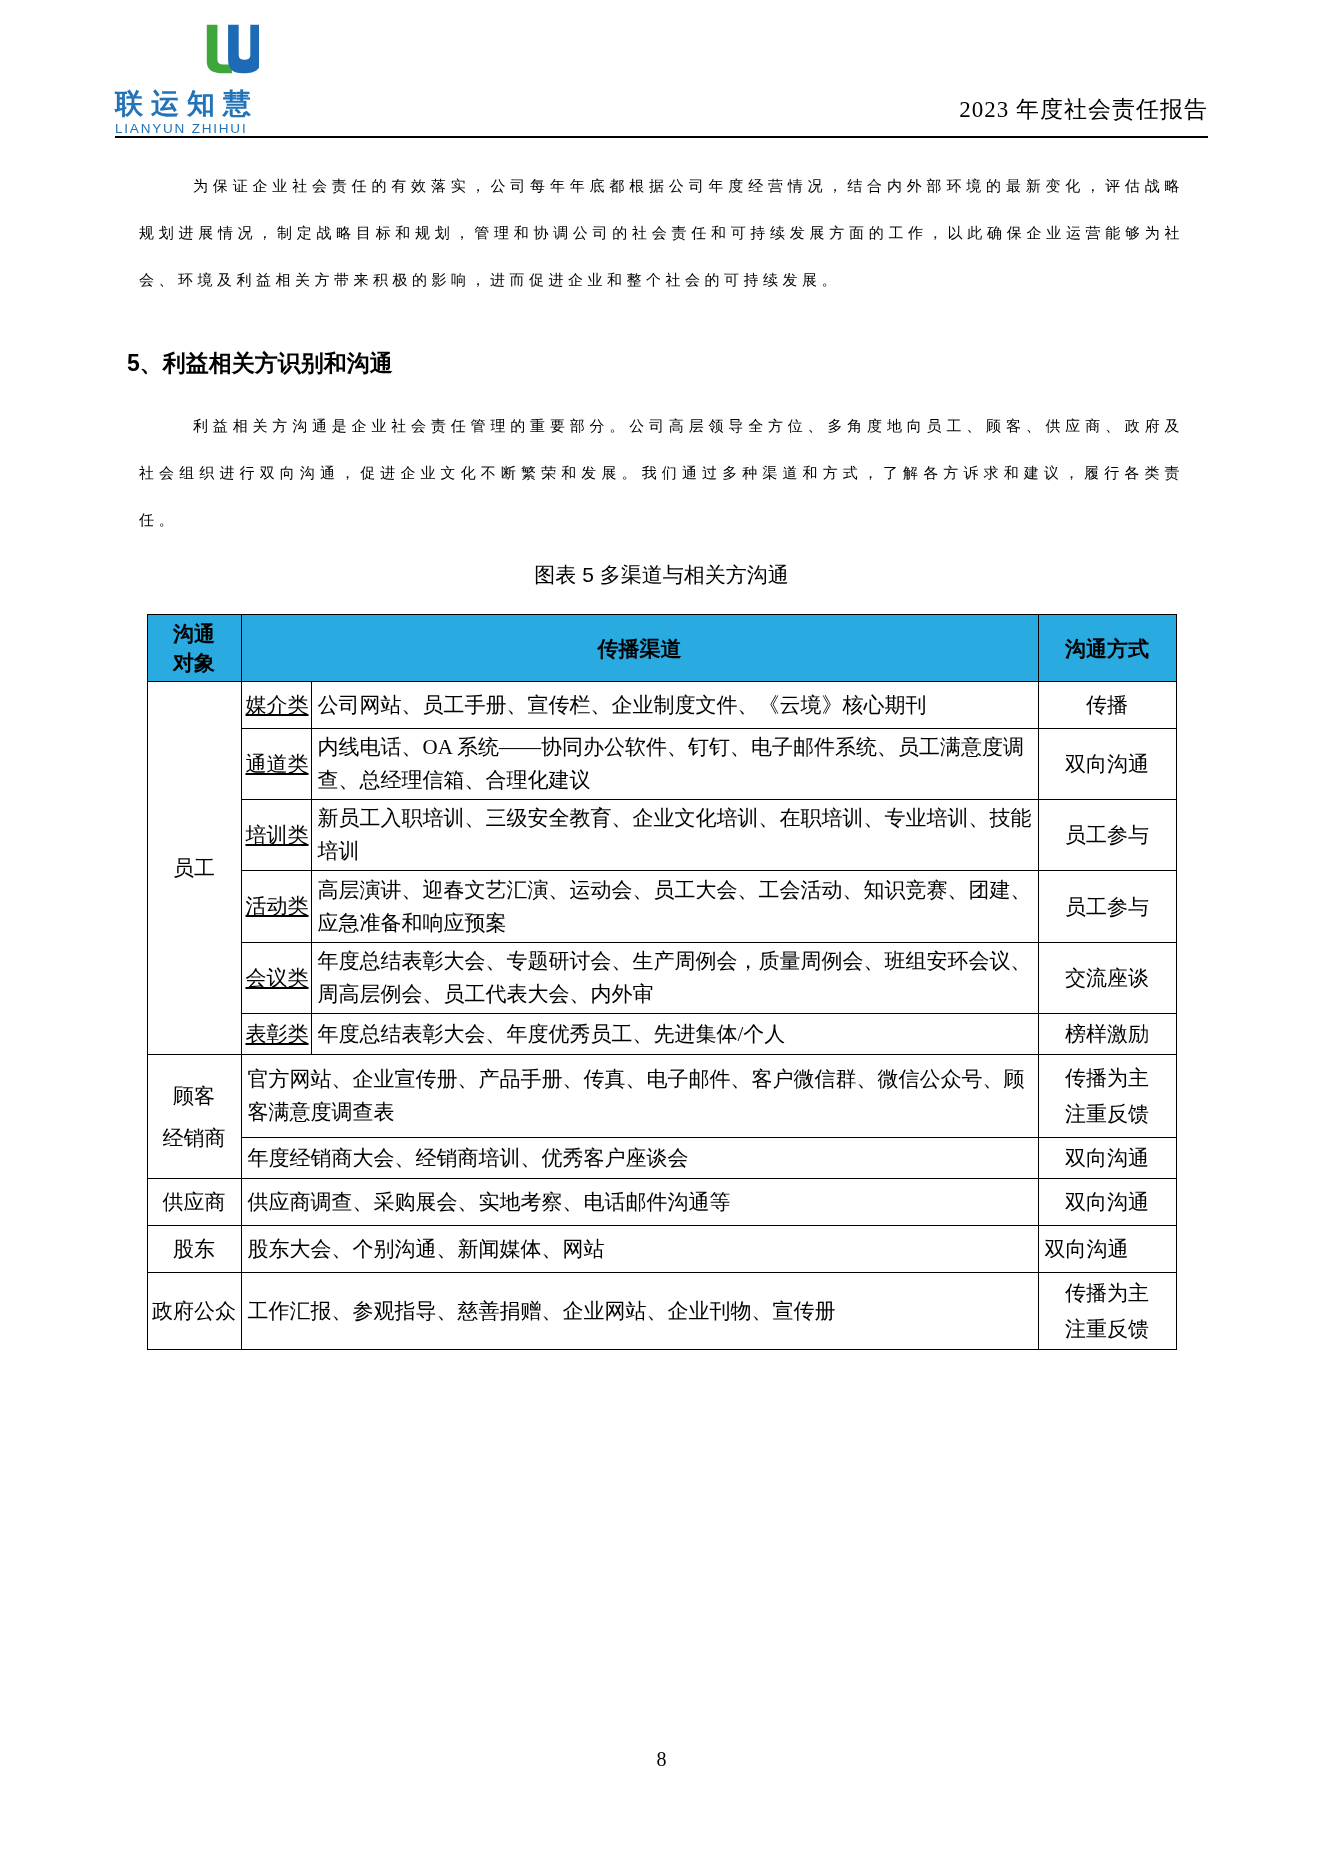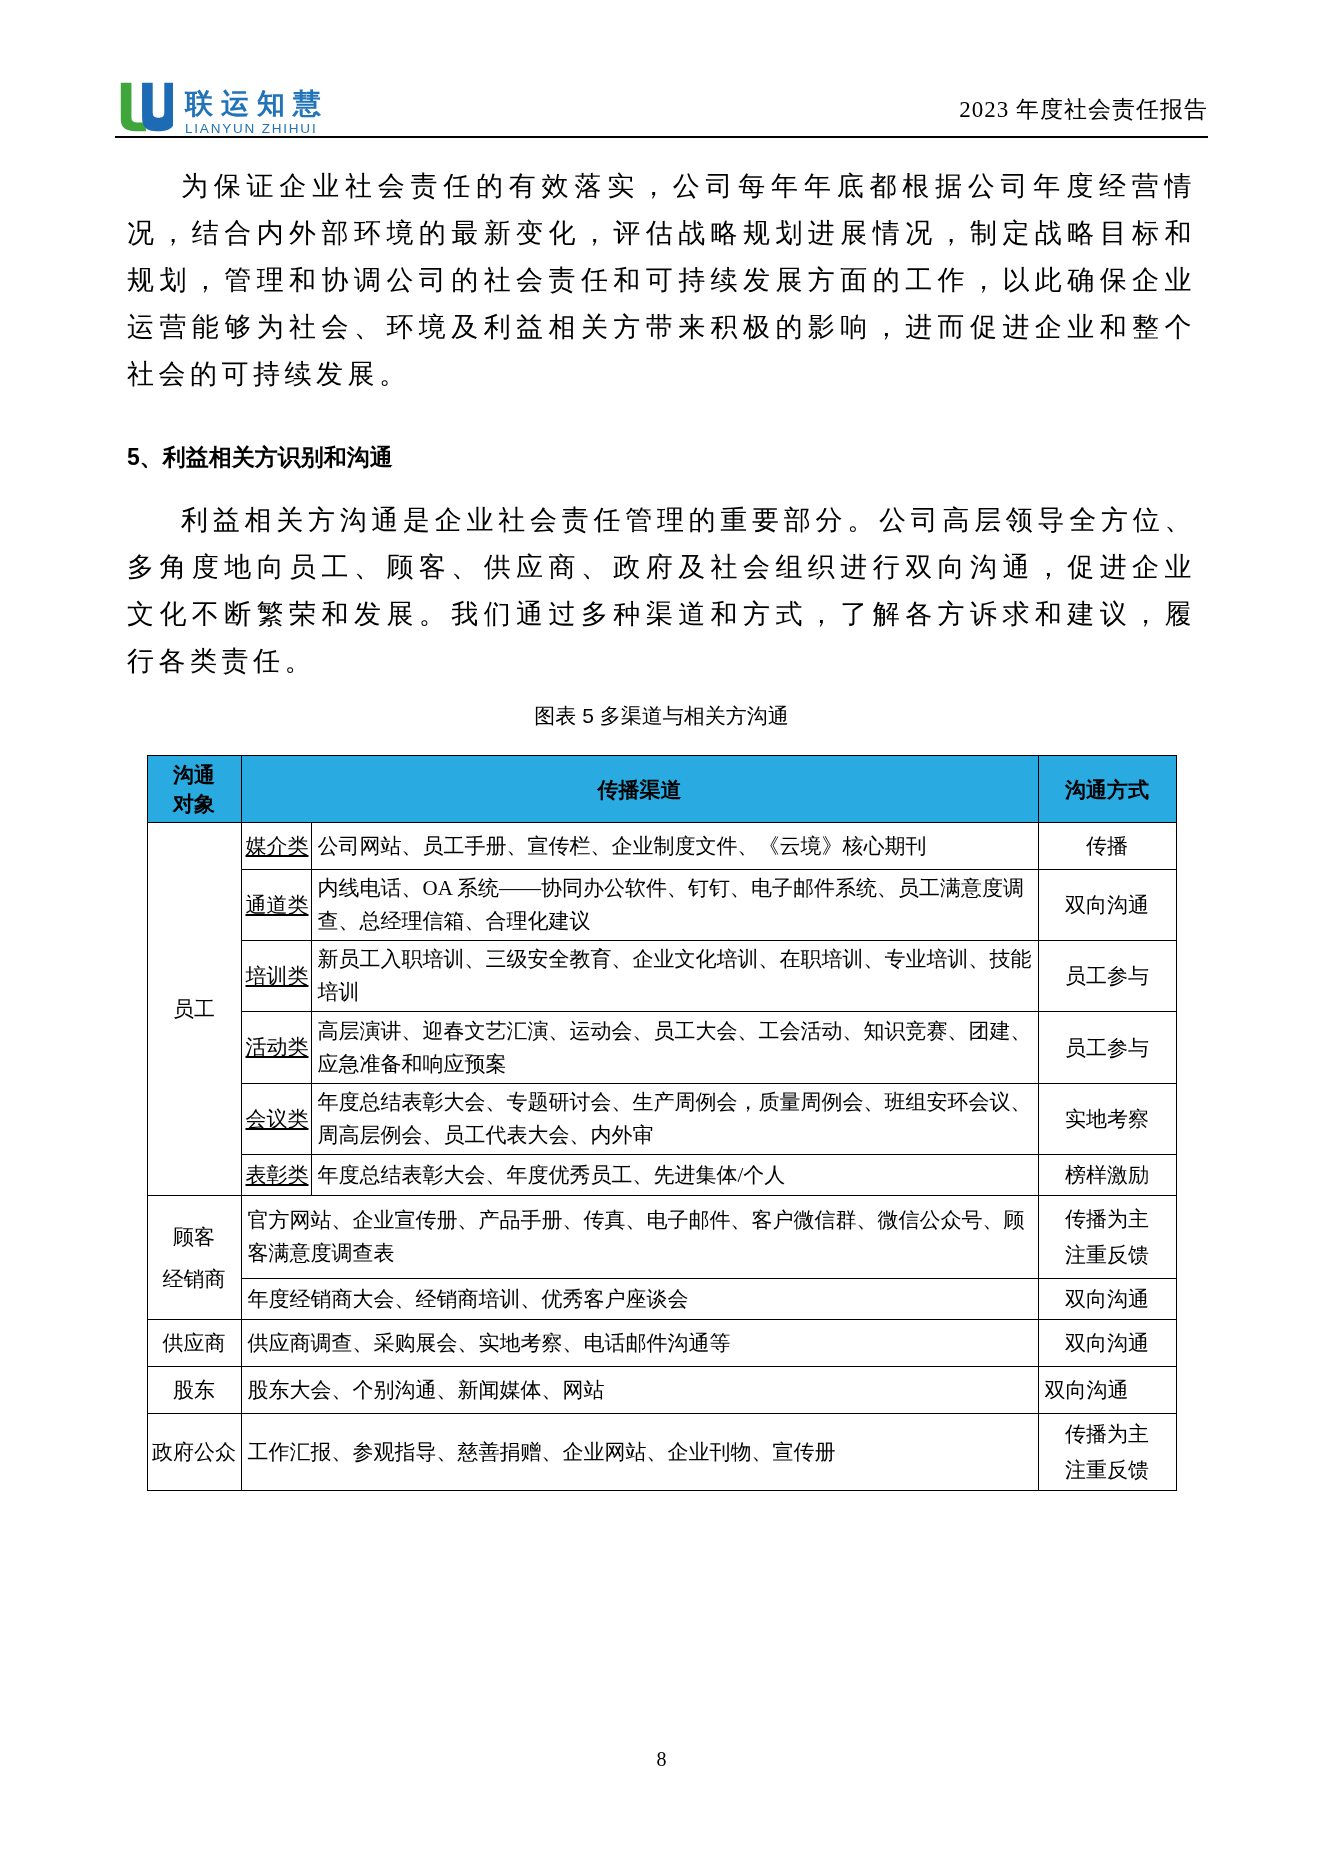--- a/index.html
+++ b/index.html
@@ -6,41 +6,41 @@
   .page {
     width:1323px; height:1871px; margin:0 auto; background:#fff;
     box-sizing:border-box; padding:0 115px; position:relative;
     font-family:"Liberation Serif", serif; color:#000;
   }
   
   .header {
     display:flex; justify-content:space-between; align-items:flex-end;
     padding-top:70px; height:66px; border-bottom:2px solid #000;
   }
-  .logo { display:flex; align-items:flex-end; gap:12px; }
+  .logo { display:flex; align-items:flex-end; gap:12px;flex-direction:column; }
   .logo-mark { display:block; }
   .logo-text { display:flex; flex-direction:column; padding-bottom:1px; }
   .logo-zh {
     font-family:"Liberation Sans", sans-serif; font-weight:bold;
     color:var(--brand-blue,#2273B8); font-size:28px; letter-spacing:8px; line-height:1;
   }
   .logo-en {
     font-family:"Liberation Sans", sans-serif; color:var(--brand-blue,#2273B8);
     font-size:13.5px; letter-spacing:1.8px; margin-top:4px; line-height:1;
   }
   .report-title { font-size:23px; padding-bottom:11px; letter-spacing:1px; }
   
   .sec-heading {
     font-family:"Liberation Sans", sans-serif; font-weight:bold;
     font-size:23px; margin:86px 12px 0; line-height:30px;
   }
   .sec-heading.second { margin-top:44px; }
   .body-para {
-    font-size:27px; line-height:47px; text-align:justify;
-    text-indent:54px; letter-spacing:4.5px; margin:25px 12px 0;
+    font-size:15px; line-height:47px; text-align:justify;
+    text-indent:54px; letter-spacing:4.5px; margin:25px 24px 0;
   }
   
   .table-caption {
     font-family:"Liberation Sans", sans-serif; font-weight:normal;
     text-align:center; font-size:21px; margin-top:16px; line-height:30px;
   }
   table.comm {
     border-collapse:collapse; table-layout:fixed;
     width:1029px; margin:24px auto 12px; font-size:21px;
   }
@@ -118,21 +118,21 @@
         <td class="c-m">员工参与</td>
       </tr>
       <tr style="height:72px">
         <td class="c-sub">活动类</td>
         <td class="c-ch">高层演讲、迎春文艺汇演、运动会、员工大会、工会活动、知识竞赛、团建、应急准备和响应预案</td>
         <td class="c-m">员工参与</td>
       </tr>
       <tr style="height:70px">
         <td class="c-sub">会议类</td>
         <td class="c-ch">年度总结表彰大会、专题研讨会、生产周例会，质量周例会、班组安环会议、周高层例会、员工代表大会、内外审</td>
-        <td class="c-m">实地考察</td>
+        <td class="c-m">交流座谈</td>
       </tr>
       <tr style="height:40px">
         <td class="c-sub">表彰类</td>
         <td class="c-ch">年度总结表彰大会、年度优秀员工、先进集体/个人</td>
         <td class="c-m">榜样激励</td>
       </tr>
       <tr style="height:83px">
         <td class="c-group pre" rowspan="2">顾客
 经销商</td>
         <td class="c-ch" colspan="2">官方网站、企业宣传册、产品手册、传真、电子邮件、客户微信群、微信公众号、顾客满意度调查表</td>

